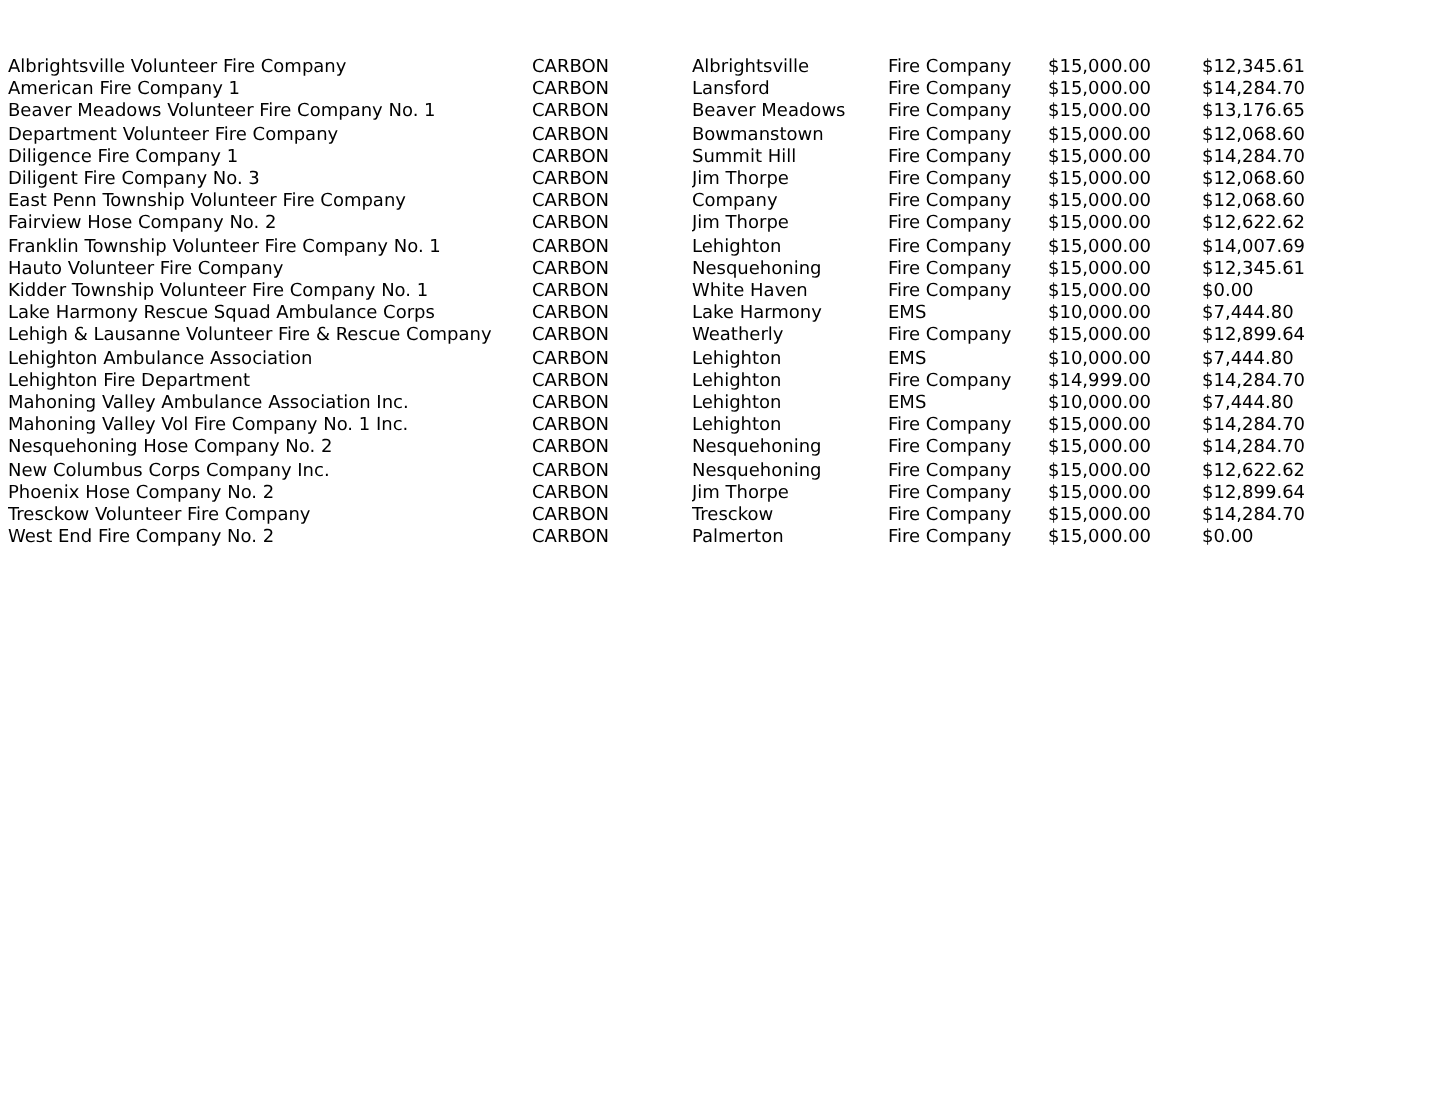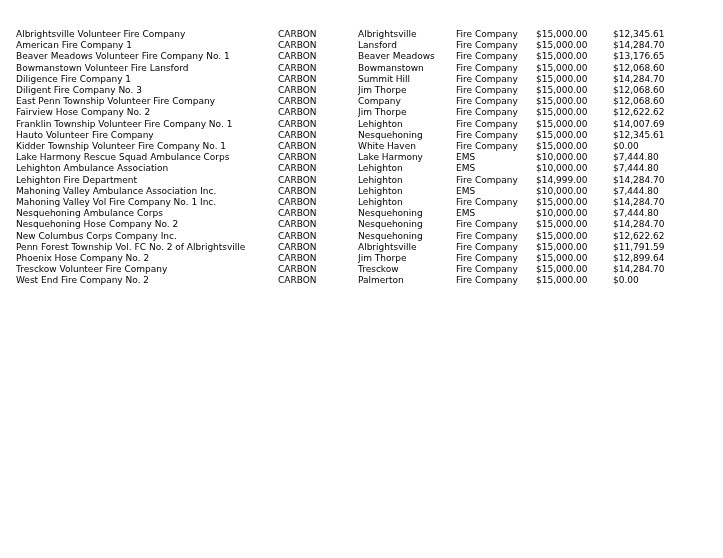--- a/index.html
+++ b/index.html
@@ -13,21 +13,21 @@
     height: 558px;
     background: #ffffff;
     overflow: hidden;
     font-family: "DejaVu Sans", "Liberation Sans", sans-serif;
     font-size: 9px;
     color: #000000;
   }
   table.grant-table {
     position: absolute;
     top: 29px;
-    left: 16px;
+    left: 4px;
     border-collapse: collapse;
     table-layout: fixed;
     width: 700px;
   }
   table.grant-table td {
     padding: 0;
     margin: 0;
     height: 11.2px;
     line-height: 11.2px;
     font-size: 9px;
@@ -75,21 +75,21 @@
         </tr>
         <tr>
           <td>Beaver Meadows Volunteer Fire Company No. 1</td>
           <td>CARBON</td>
           <td>Beaver Meadows</td>
           <td>Fire Company</td>
           <td>$15,000.00</td>
           <td>$13,176.65</td>
         </tr>
         <tr>
-          <td>Bowmanstown Volunteer Fire Lansford</td>
+          <td>Department Volunteer Fire Company</td>
           <td>CARBON</td>
           <td>Bowmanstown</td>
           <td>Fire Company</td>
           <td>$15,000.00</td>
           <td>$12,068.60</td>
         </tr>
         <tr>
           <td>Diligence Fire Company 1</td>
           <td>CARBON</td>
           <td>Summit Hill</td>
@@ -147,20 +147,28 @@
         </tr>
         <tr>
           <td>Lake Harmony Rescue Squad Ambulance Corps</td>
           <td>CARBON</td>
           <td>Lake Harmony</td>
           <td>EMS</td>
           <td>$10,000.00</td>
           <td>$7,444.80</td>
         </tr>
         <tr>
+          <td>Lehigh &amp; Lausanne Volunteer Fire &amp; Rescue Company</td>
+          <td>CARBON</td>
+          <td>Weatherly</td>
+          <td>Fire Company</td>
+          <td>$15,000.00</td>
+          <td>$12,899.64</td>
+        </tr>
+        <tr>
           <td>Lehighton Ambulance Association</td>
           <td>CARBON</td>
           <td>Lehighton</td>
           <td>EMS</td>
           <td>$10,000.00</td>
           <td>$7,444.80</td>
         </tr>
         <tr>
           <td>Lehighton Fire Department</td>
           <td>CARBON</td>
@@ -179,50 +187,34 @@
         </tr>
         <tr>
           <td>Mahoning Valley Vol Fire Company No. 1 Inc.</td>
           <td>CARBON</td>
           <td>Lehighton</td>
           <td>Fire Company</td>
           <td>$15,000.00</td>
           <td>$14,284.70</td>
         </tr>
         <tr>
-          <td>Nesquehoning Ambulance Corps</td>
+          <td>Nesquehoning Hose Company No. 2</td>
           <td>CARBON</td>
           <td>Nesquehoning</td>
-          <td>EMS</td>
-          <td>$10,000.00</td>
-          <td>$7,444.80</td>
-        </tr>
-        <tr>
-          <td>Nesquehoning Hose Company No. 2</td>
+          <td>Fire Company</td>
+          <td>$15,000.00</td>
+          <td>$14,284.70</td>
+        </tr>
+        <tr>
+          <td>New Columbus Corps Company Inc.</td>
           <td>CARBON</td>
           <td>Nesquehoning</td>
           <td>Fire Company</td>
           <td>$15,000.00</td>
-          <td>$14,284.70</td>
-        </tr>
-        <tr>
-          <td>New Columbus Corps Company Inc.</td>
-          <td>CARBON</td>
-          <td>Nesquehoning</td>
-          <td>Fire Company</td>
-          <td>$15,000.00</td>
           <td>$12,622.62</td>
-        </tr>
-        <tr>
-          <td>Penn Forest Township Vol. FC No. 2 of Albrightsville</td>
-          <td>CARBON</td>
-          <td>Albrightsville</td>
-          <td>Fire Company</td>
-          <td>$15,000.00</td>
-          <td>$11,791.59</td>
         </tr>
         <tr>
           <td>Phoenix Hose Company No. 2</td>
           <td>CARBON</td>
           <td>Jim Thorpe</td>
           <td>Fire Company</td>
           <td>$15,000.00</td>
           <td>$12,899.64</td>
         </tr>
         <tr>

